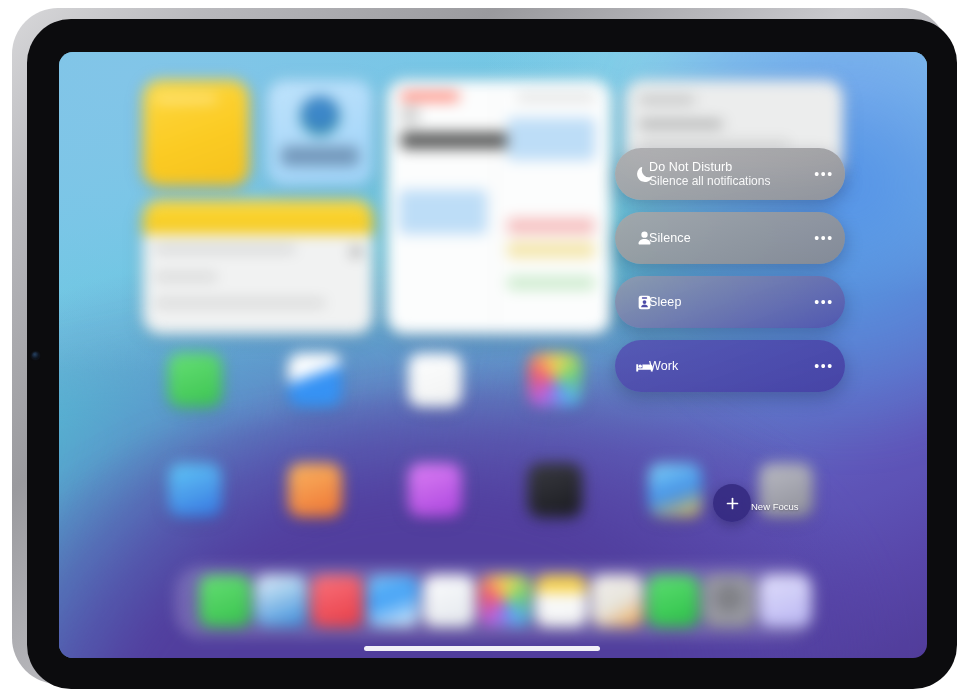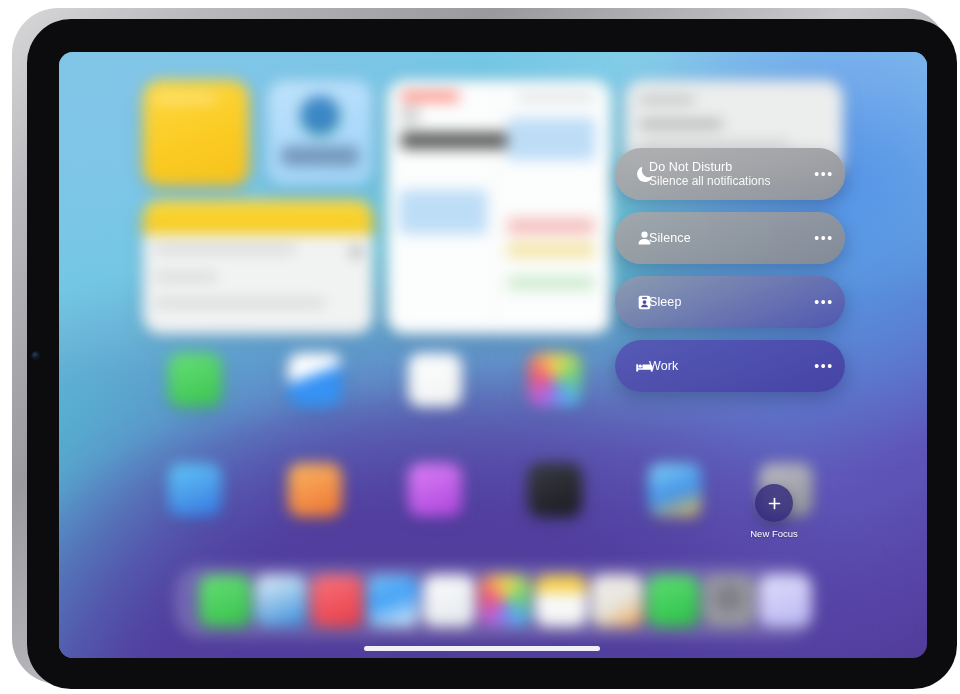--- a/index.html
+++ b/index.html
@@ -170,21 +170,21 @@
     display:flex; align-items:center; justify-content:center; color:#fff; }
   .focus-text { position:relative; z-index:2; flex:1; text-align:left;
     margin-left:-14px; color:#fff; line-height:1.12; }
   .focus-title { font-size:12.5px; font-weight:400; letter-spacing:.1px; }
   .focus-sub   { font-size:12px; opacity:.92; margin-top:1px; }
   .focus-more  { position:relative; z-index:2; width:36px; text-align:center;
     color:#fff; font-size:14px; letter-spacing:1.6px; line-height:0; padding-right:6px; }
 
   
   #new-focus { position:absolute; left:654px; top:432px; width:122px;
-    display:flex; flex-direction:column; align-items:center; cursor:pointer; }
+    display:flex; flex-direction:row; align-items:center; cursor:pointer; }
   #new-focus .circle { width:38px; height:38px; border-radius:50%;
     background: rgba(46,36,120,.78); display:flex; align-items:center; justify-content:center;
     box-shadow: 0 4px 12px rgba(10,10,40,.30); }
   #new-focus .nf-label { margin-top:6px; color:#fff; font-size:9.5px; text-shadow:0 1px 2px rgba(0,0,0,.32); }
 </style>
 </head>
 <body>
 
 <div id="device">
   <div id="bezel"></div>

